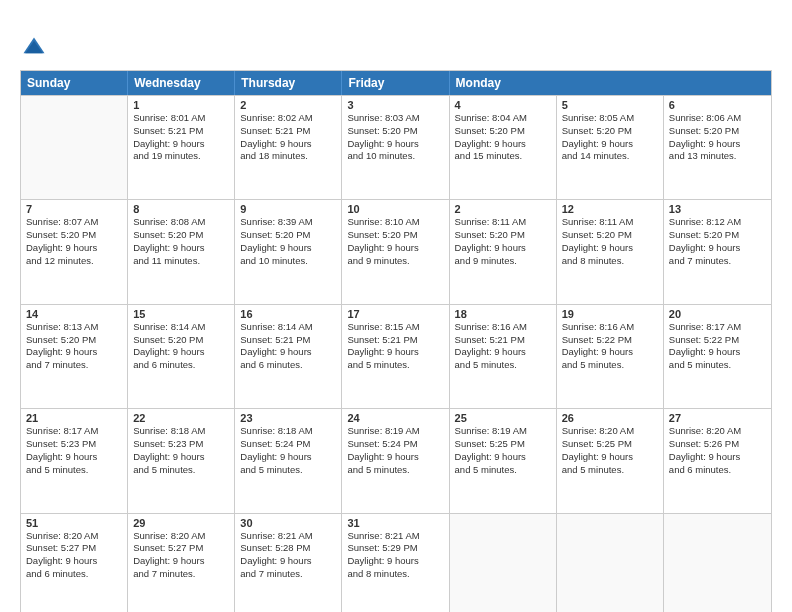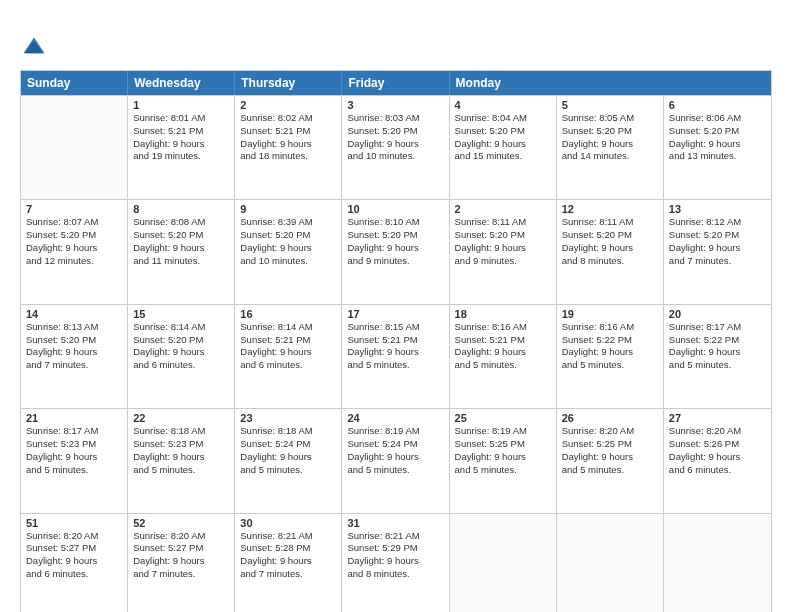--- a/index.html
+++ b/index.html
@@ -339,21 +339,21 @@
         </div>
         <div class="cal-row">
           <div class="cal-cell">
             <span class="day-num">51</span>
             <span class="cell-line">Sunrise: 8:20 AM</span>
             <span class="cell-line">Sunset: 5:27 PM</span>
             <span class="cell-line">Daylight: 9 hours</span>
             <span class="cell-line">and 6 minutes.</span>
           </div>
           <div class="cal-cell">
-            <span class="day-num">52</span>
+            <span class="day-num">29</span>
             <span class="cell-line">Sunrise: 8:20 AM</span>
             <span class="cell-line">Sunset: 5:27 PM</span>
             <span class="cell-line">Daylight: 9 hours</span>
             <span class="cell-line">and 7 minutes.</span>
           </div>
           <div class="cal-cell">
             <span class="day-num">30</span>
             <span class="cell-line">Sunrise: 8:21 AM</span>
             <span class="cell-line">Sunset: 5:28 PM</span>
             <span class="cell-line">Daylight: 9 hours</span>

